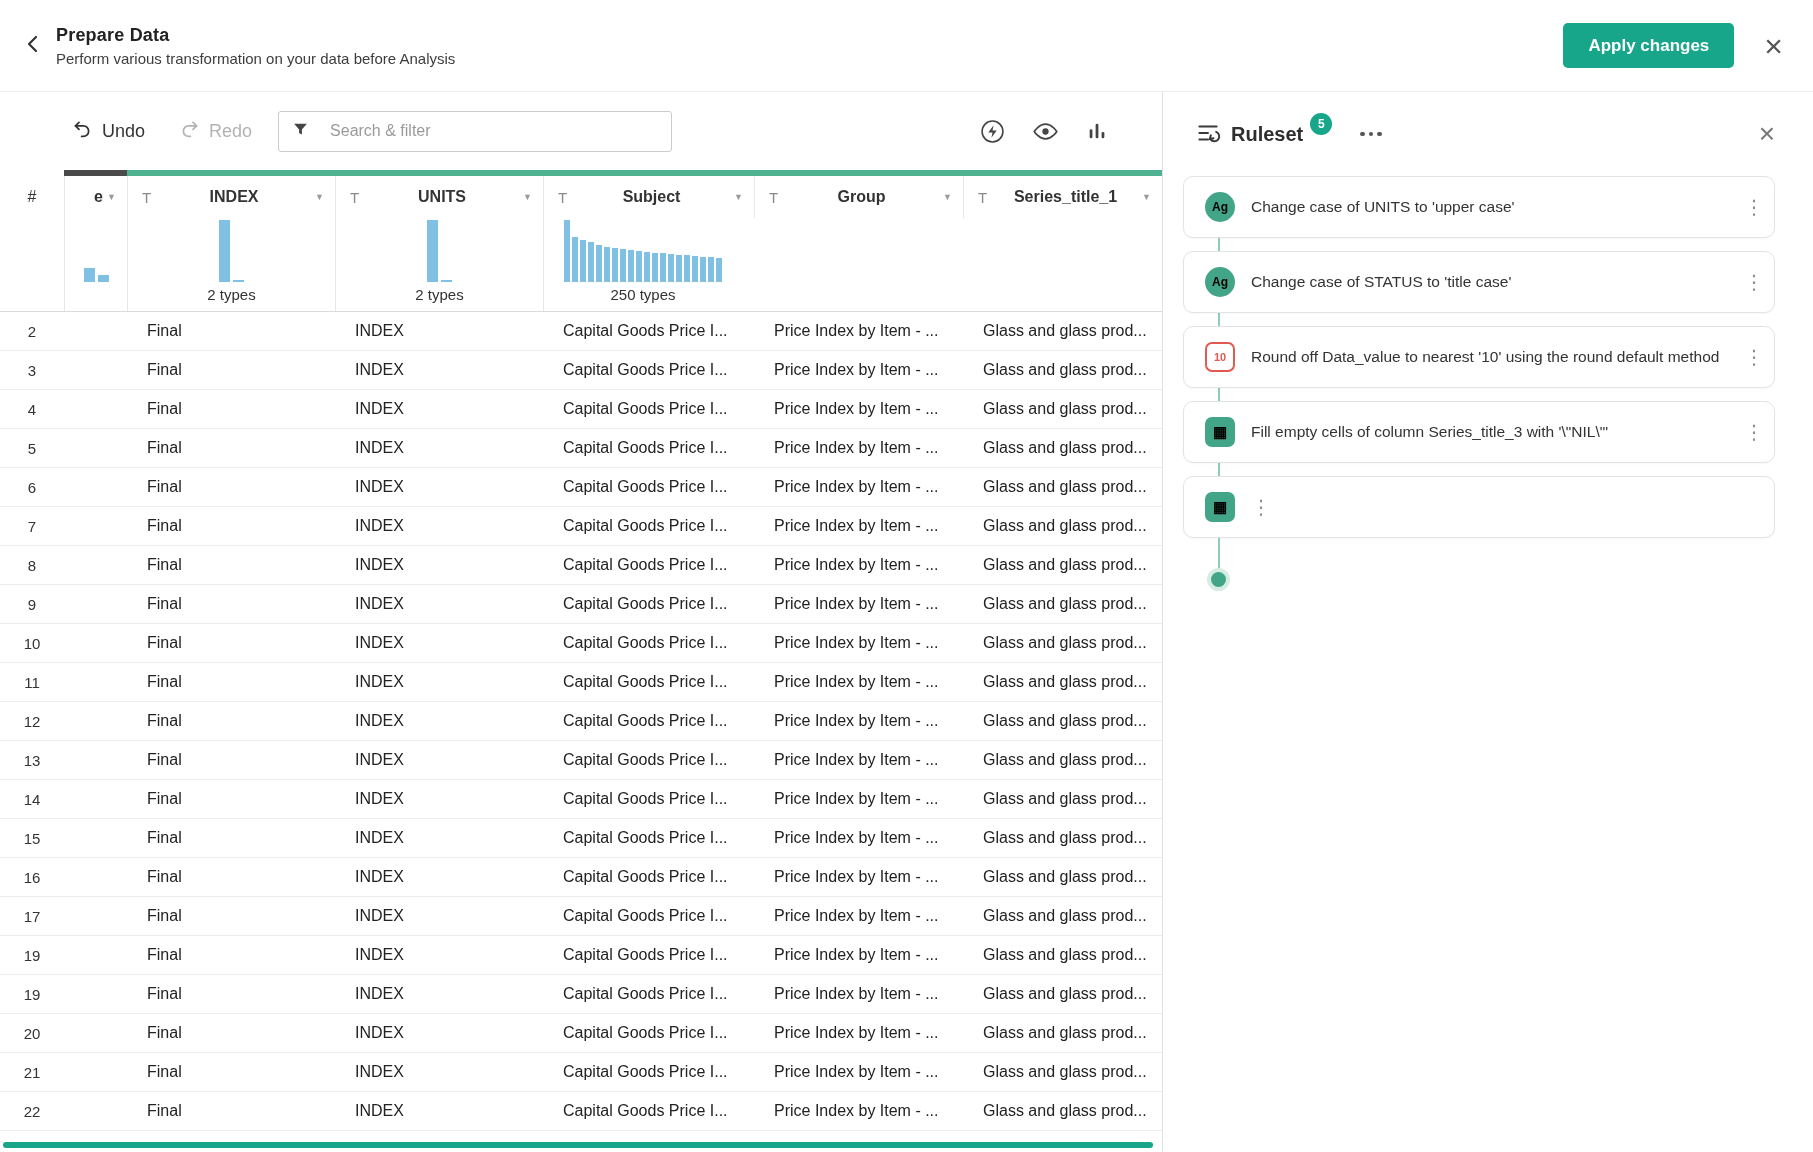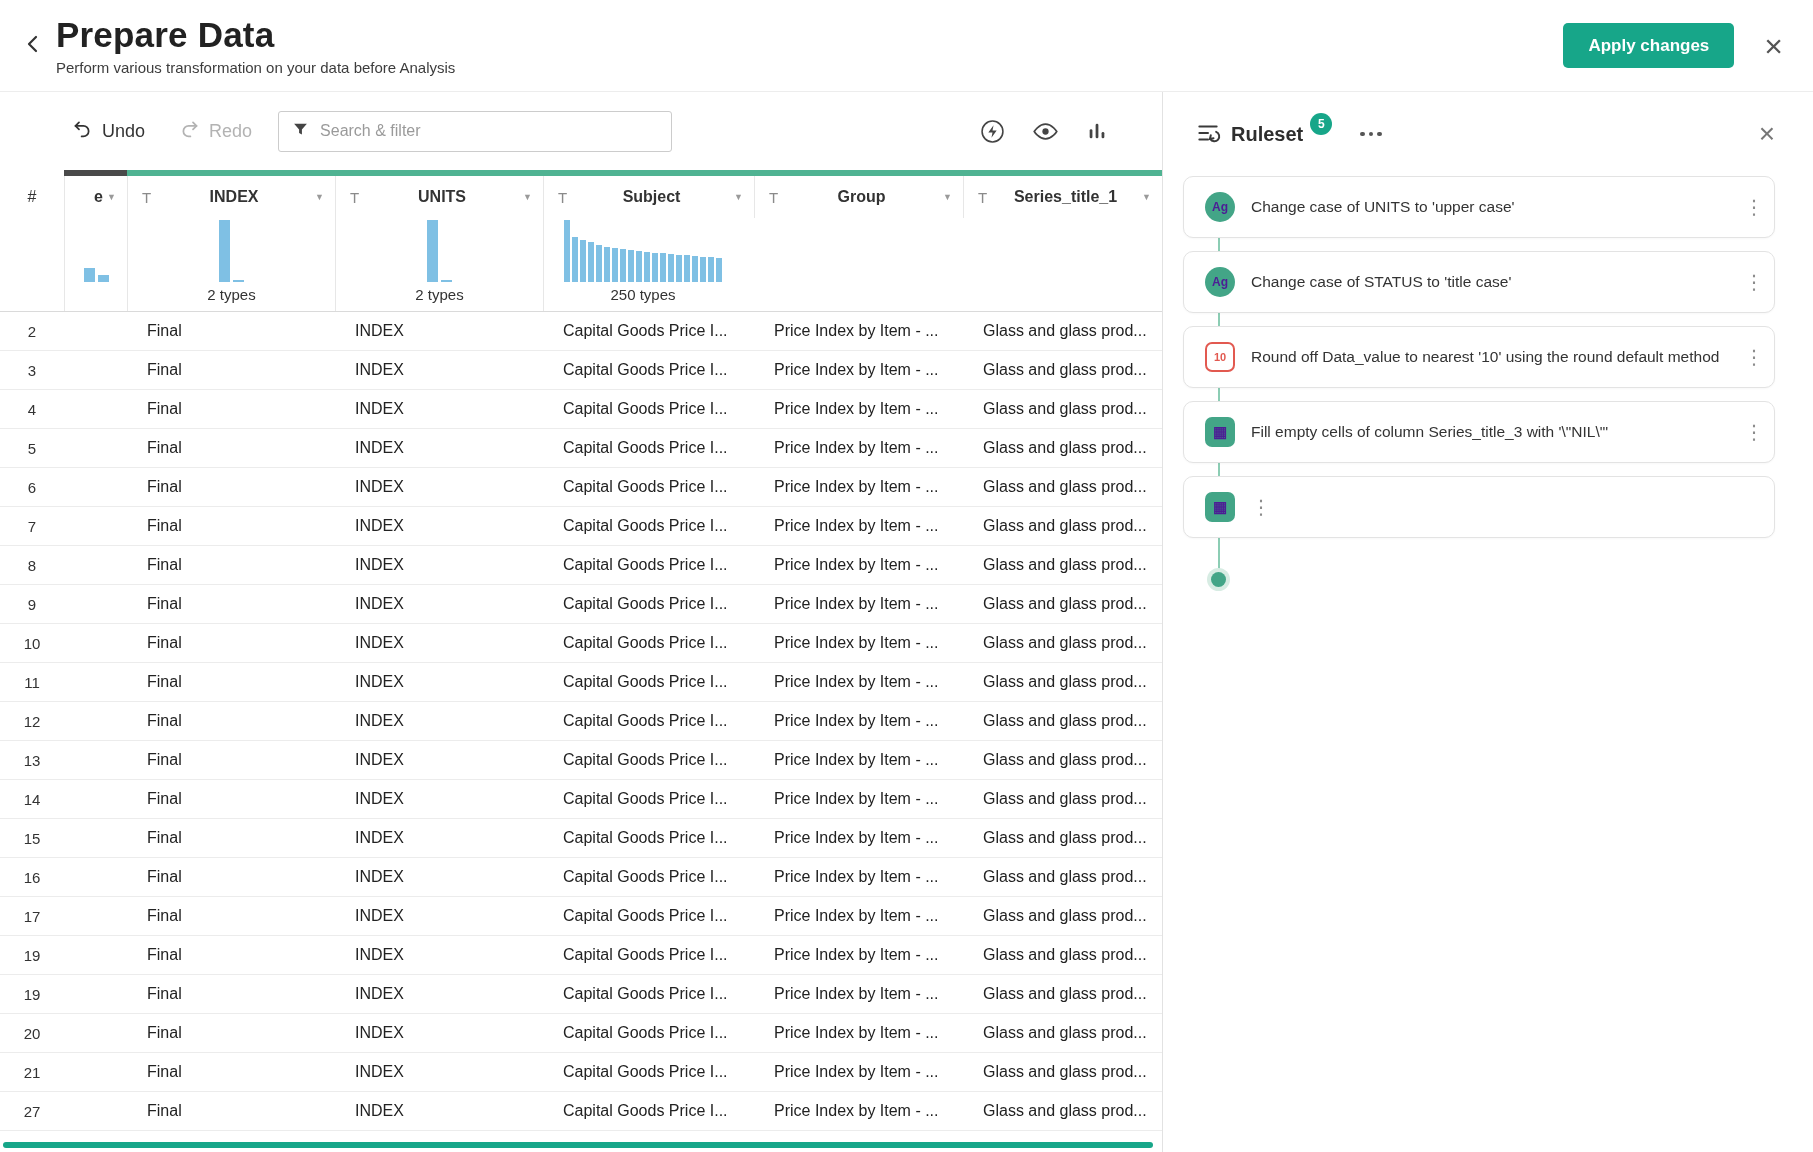--- a/index.html
+++ b/index.html
@@ -8,38 +8,38 @@
 
   :root {
     --green:#17A689; --strip-green:#4FB392; --strip-dark:#4A4A4A; --hist-blue:#7FC0E4;
   }
 
   
   .topbar { height:92px; display:flex; align-items:center; padding:0 30px 0 14px;
     border-bottom:1px solid #ededed; background:#fff; }
   .back-btn { width:40px; height:40px; display:flex; align-items:center; justify-content:center; cursor:pointer; }
   .titles { margin-left:2px; }
-  .page-title { font-size:35px; font-weight:bold; color:#222; letter-spacing:.2px; }
+  .page-title { font-size:18px; font-weight:bold; color:#222; letter-spacing:.2px; }
   .page-subtitle { font-size:15px; color:#3d3d3d; margin-top:4px; }
   .apply-btn { margin-left:auto; background:var(--green); color:#fff; font-size:17px; font-weight:bold;
     border:none; border-radius:5px; height:45px; padding:0 25px; cursor:pointer;
     font-family:"Liberation Sans", sans-serif; }
   .topbar-close { margin-left:30px; font-size:32px; line-height:1; color:#555; cursor:pointer; font-weight:400; }
 
   
   .content { display:flex; height:1060px; }
 
   
   .table-pane { width:1162px; display:flex; flex-direction:column; position:relative; }
   .toolbar { height:78px; display:flex; align-items:center; padding-left:72px; padding-right:54px;justify-content:center; }
   .tbtn { display:flex; align-items:center; gap:9px; background:none; border:none; font-size:18px;
     color:#333; cursor:pointer; font-family:"Liberation Sans", sans-serif; }
   .tbtn.disabled { color:#b3b3b3; cursor:default; }
   .tbtn + .tbtn { margin-left:34px; }
-  .search { display:flex; align-items:center; gap:11px; border:1px solid #ccc; border-radius:3px;
+  .search { display:flex; align-items:center; gap:21px; border:1px solid #ccc; border-radius:3px;
     height:41px; width:394px; margin-left:26px; padding:0 13px; background:#fff; }
   .search input { border:none; outline:none; flex:1; font-size:16px; color:#333;
     font-family:"Liberation Sans", sans-serif; background:transparent; }
   .search input::placeholder { color:#9a9a9a; }
   .view-icons { margin-left:auto; display:flex; align-items:center; gap:27px; }
   .view-icons > div { cursor:pointer; display:flex; align-items:center; }
 
   
   .grid-head { border-bottom:1px solid #dadada; }
   .strip { display:flex; height:6px; margin-left:64px; }
@@ -80,21 +80,21 @@
   .rs-menu { display:flex; gap:4px; margin-left:28px; cursor:pointer; align-items:center; height:20px; }
   .rs-menu i { width:4.5px; height:4.5px; border-radius:50%; background:#555; }
   .rs-close { margin-left:auto; font-size:28px; line-height:1; color:#777; cursor:pointer; }
 
   .rules-wrap { position:relative; margin-top:26px; padding-bottom:36px; }
   .connector { position:absolute; left:35px; top:30px; bottom:12px; width:2px; background:#8ccdb4; z-index:0; }
   .rule-card { position:relative; z-index:1; background:#fff; border:1px solid #e3e3e3; border-radius:10px;
     display:flex; align-items:center; padding:15px 14px 15px 21px; margin-bottom:13px;
     box-shadow:0 1px 2px rgba(0,0,0,.03); cursor:pointer; }
   .rule-icon { width:30px; height:30px; flex:0 0 30px; display:flex; align-items:center; justify-content:center;
-    margin-right:16px; color:#4c1d95; font-weight:bold; }
+    margin-right:16px; color:#000000; font-weight:bold; }
   .rule-icon.case  { border-radius:50%; background:#43A587; font-size:12px; }
   .rule-icon.round { border-radius:7px; background:#fff; border:2px solid #E25950; color:#E25950; font-size:11px; }
   .rule-icon.fill  { border-radius:7px; background:#43A587; font-size:15px; }
   .rule-text { flex:1; font-size:15.5px; color:#333; line-height:1.45; padding-right:14px; }
   .kebab { color:#8c8c8c; font-size:20px; width:16px; text-align:center; cursor:pointer; }
   .end-dot { position:absolute; left:28px; bottom:0; width:15px; height:15px; border-radius:50%;
     background:#43A587; box-shadow:0 0 0 4px #d7ece3; z-index:1; }
 </style>
 </head>
 <body>
@@ -433,21 +433,21 @@
         <div class="trow">
           <div class="num-cell">21</div>
           <div class="tcell" style="width: 63px;"></div>
           <div class="tcell" style="width: 208px;">Final</div>
           <div class="tcell" style="width: 208px;">INDEX</div>
           <div class="tcell" style="width: 211px;">Capital Goods Price I...</div>
           <div class="tcell" style="width: 209px;">Price Index by Item - ...</div>
           <div class="tcell" style="width: 199px;">Glass and glass prod...</div>
         </div>
         <div class="trow">
-          <div class="num-cell">27</div>
+          <div class="num-cell">22</div>
           <div class="tcell" style="width: 63px;"></div>
           <div class="tcell" style="width: 208px;">Final</div>
           <div class="tcell" style="width: 208px;">INDEX</div>
           <div class="tcell" style="width: 211px;">Capital Goods Price I...</div>
           <div class="tcell" style="width: 209px;">Price Index by Item - ...</div>
           <div class="tcell" style="width: 199px;">Glass and glass prod...</div>
         </div>
       </div>
 
     <div class="hscroll"></div>

